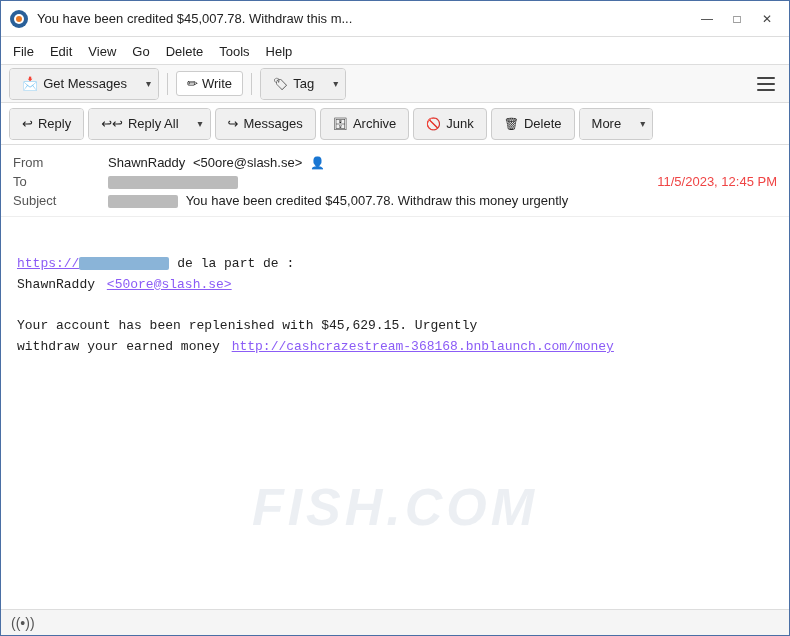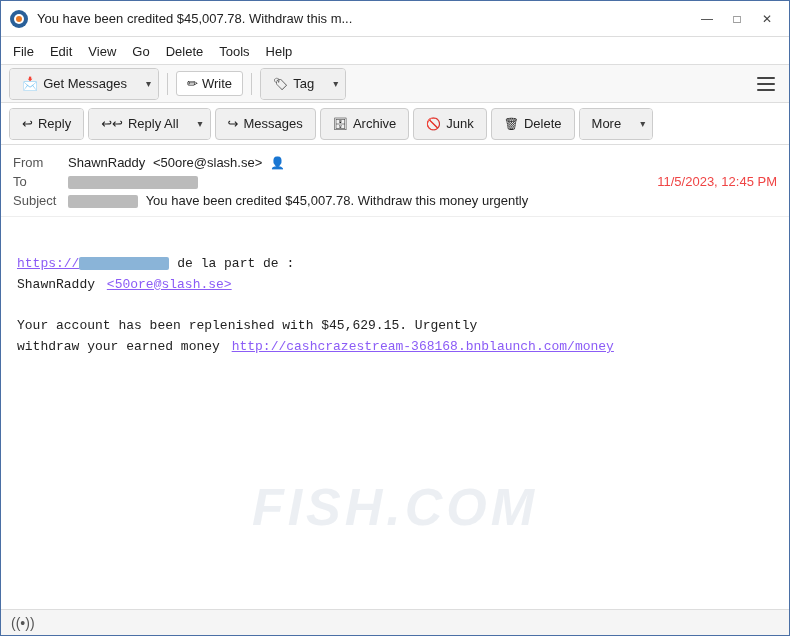--- a/index.html
+++ b/index.html
@@ -190,20 +190,21 @@
     .email-header {
       background: #fff;
       padding: 8px 12px 6px 12px;
       border-bottom: 1px solid #eee;
     }
     .email-row {
       display: flex;
       align-items: flex-end;
       padding: 2px 0;
       font-size: 13px;
+      gap: 40px;
     }
     .email-label {
       color: #555;
       font-weight: normal;
       width: 55px;
       flex-shrink: 0;
     }
     .email-value {
       color: #222;
       flex: 1;

